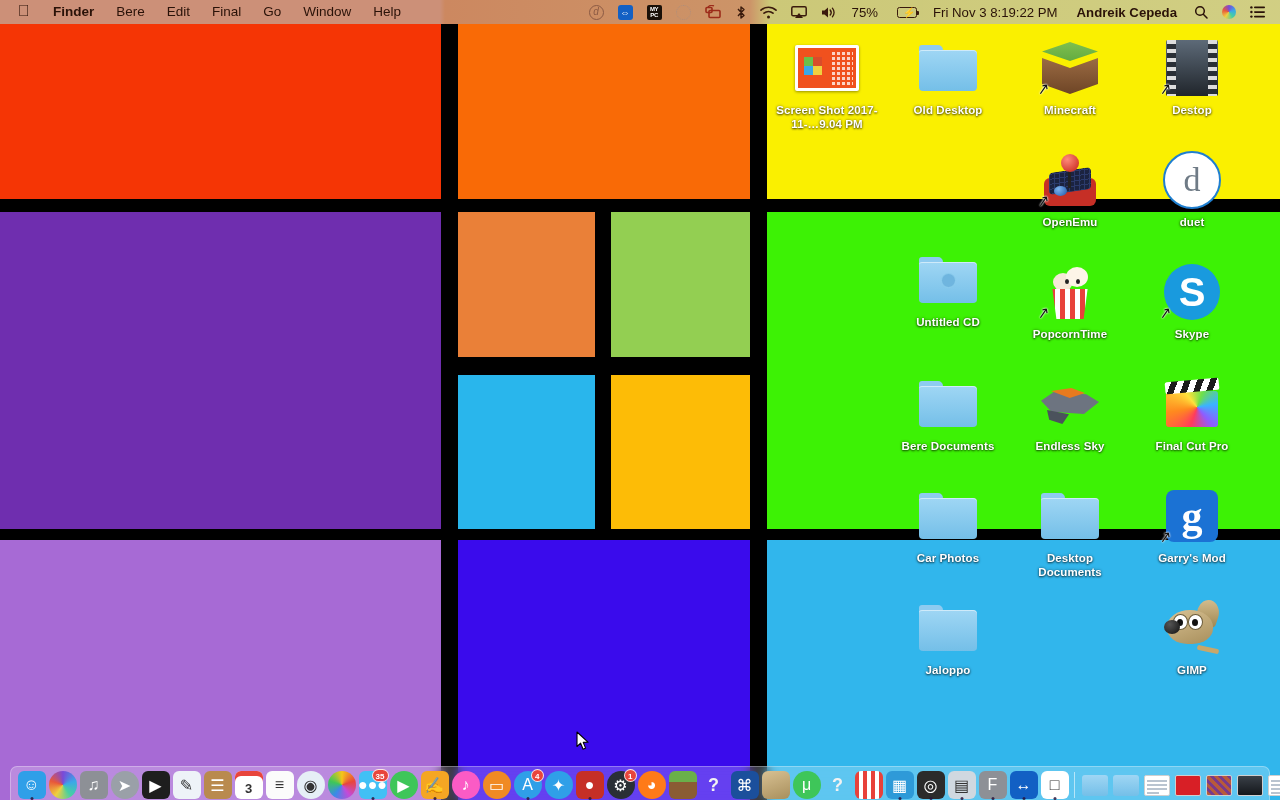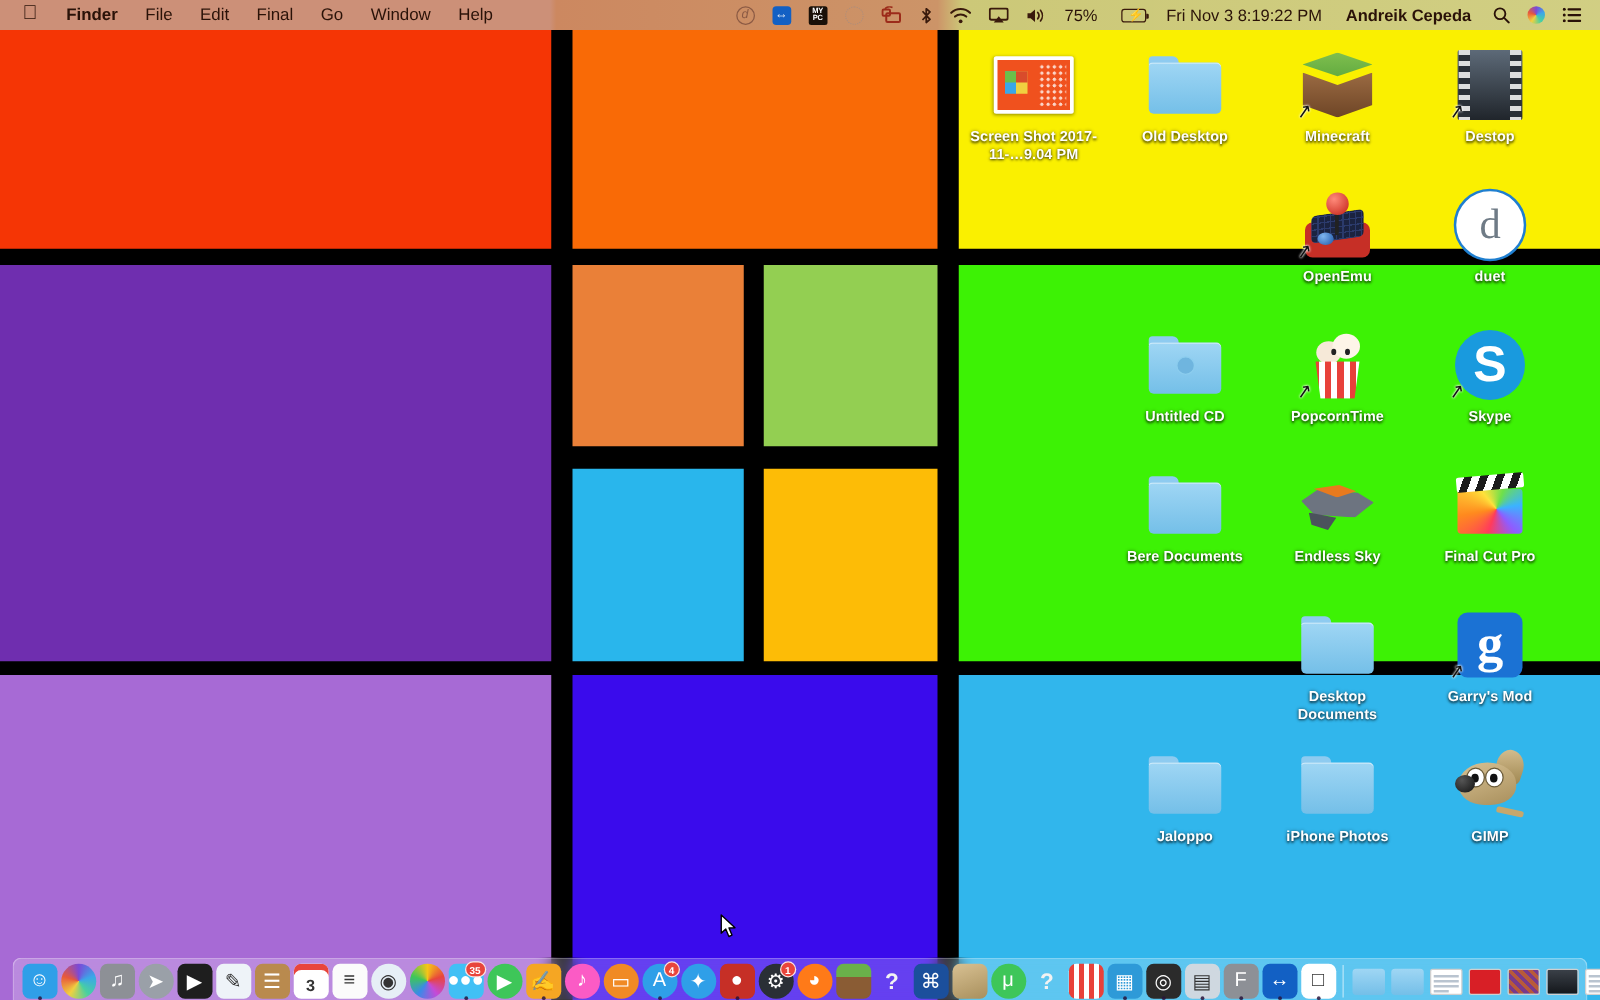--- a/index.html
+++ b/index.html
@@ -313,21 +313,21 @@
         <span class="alias">↗</span>
       </div>
       <div class="lbl">OpenEmu</div>
     </div>
     <div class="dicon" style="left: 1138px; top: 148px;">
       <div class="art">
         <div class="duetic">d</div>
       </div>
       <div class="lbl">duet</div>
     </div>
-    <div class="dicon" style="left: 894px; top: 260px;">
+    <div class="dicon" style="left: 894px; top: 248px;">
       <div class="art">
         <div class="folder">
           <div class="tab"></div>
           <div class="body"></div>
           <div class="burn"></div>
         </div>
       </div>
       <div class="lbl">Untitled CD</div>
     </div>
     <div class="dicon" style="left: 1016px; top: 260px;">
@@ -371,53 +371,53 @@
     <div class="dicon" style="left: 1016px; top: 372px;">
       <div class="art">
         <div class="ship">
           <div class="hull"></div>
           <div class="acc"></div>
           <div class="fin"></div>
         </div>
       </div>
       <div class="lbl">Endless Sky</div>
     </div>
-    <div class="dicon" style="left: 1016px; top: 484px;">
+    <div class="dicon" style="left: 894px; top: 484px;">
       <div class="art">
         <div class="folder">
           <div class="tab"></div>
           <div class="body"></div>
         </div>
       </div>
-      <div class="lbl">Desktop Documents</div>
-    </div>
-    <div class="dicon" style="left: 1138px; top: 484px;">
-      <div class="art">
-        <div class="gmod">g</div>
-        <span class="alias">↗</span>
-      </div>
-      <div class="lbl">Garry's Mod</div>
-    </div>
-    <div class="dicon" style="left: 894px; top: 596px;">
+      <div class="lbl">Car Photos</div>
+    </div>
+    <div class="dicon" style="left: 1016px; top: 484px;">
       <div class="art">
         <div class="folder">
           <div class="tab"></div>
           <div class="body"></div>
         </div>
       </div>
-      <div class="lbl">Jaloppo</div>
-    </div>
-    <div class="dicon" style="left: 1016px; top: 596px;">
+      <div class="lbl">Desktop Documents</div>
+    </div>
+    <div class="dicon" style="left: 1138px; top: 484px;">
+      <div class="art">
+        <div class="gmod">g</div>
+        <span class="alias">↗</span>
+      </div>
+      <div class="lbl">Garry's Mod</div>
+    </div>
+    <div class="dicon" style="left: 894px; top: 596px;">
       <div class="art">
         <div class="folder">
           <div class="tab"></div>
           <div class="body"></div>
         </div>
       </div>
-      <div class="lbl">iPhone Photos</div>
+      <div class="lbl">Jaloppo</div>
     </div>
     <div class="dicon" style="left: 1138px; top: 596px;">
       <div class="art">
         <div class="gimpic">
           <div class="ear"></div>
           <div class="head"></div>
           <div class="e1"></div>
           <div class="e2"></div>
           <div class="p1"></div>
           <div class="p2"></div>
@@ -429,21 +429,21 @@
     </div>
   </div>
 
 <div id="menubar">
   <div class="mb-bg"></div>
   <div class="mb-inner">
     <div class="mb-left">
       <div class="mb-item mb-apple"></div>
       <div id="mb-menus" style="display:flex;">
           <div class="mb-item bold">Finder</div>
-          <div class="mb-item">File</div>
+          <div class="mb-item">Bere</div>
           <div class="mb-item">Edit</div>
           <div class="mb-item">Final</div>
           <div class="mb-item">Go</div>
           <div class="mb-item">Window</div>
           <div class="mb-item">Help</div>
         </div>
     </div>
     <div class="mb-right">
       <div class="mb-status">
           <span class="ic ic-duet">d</span>

